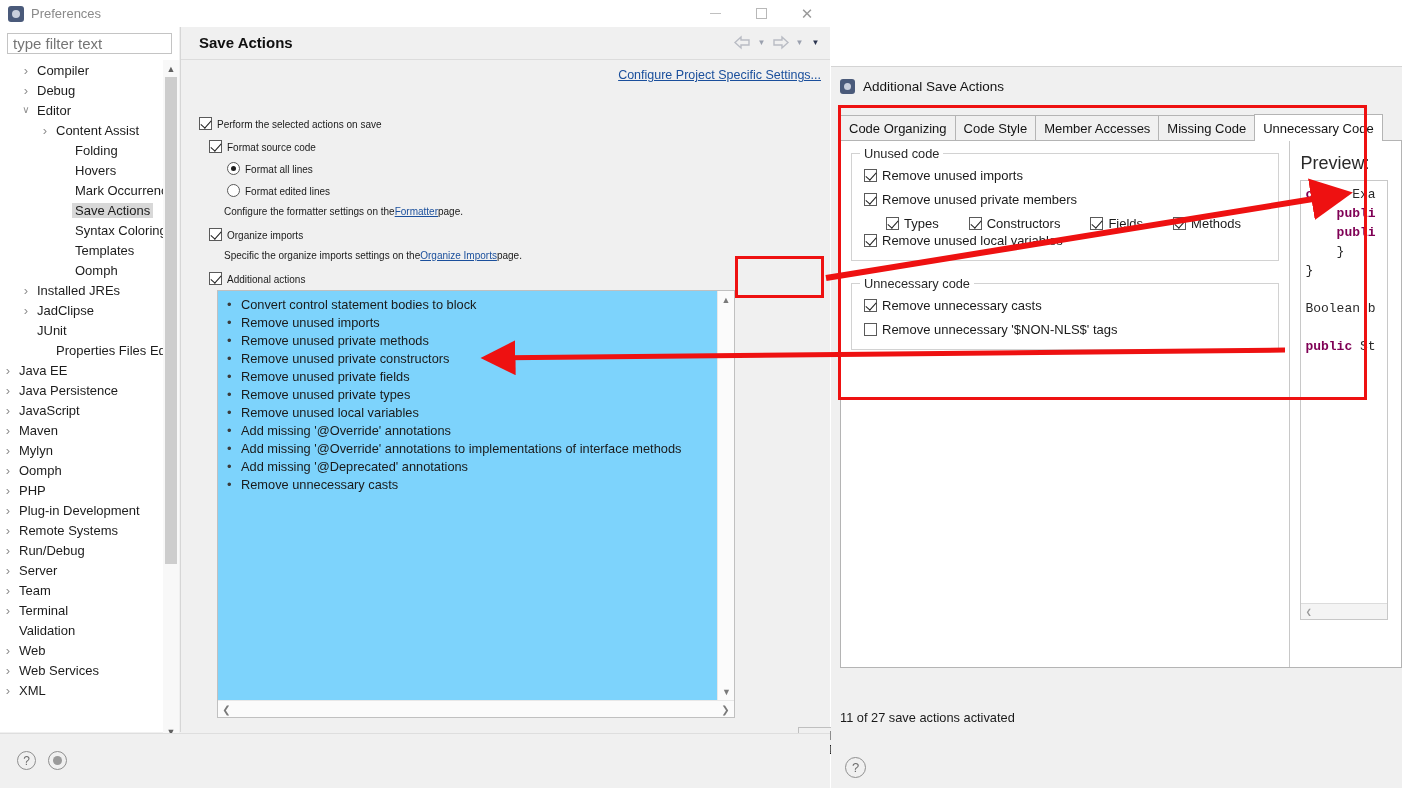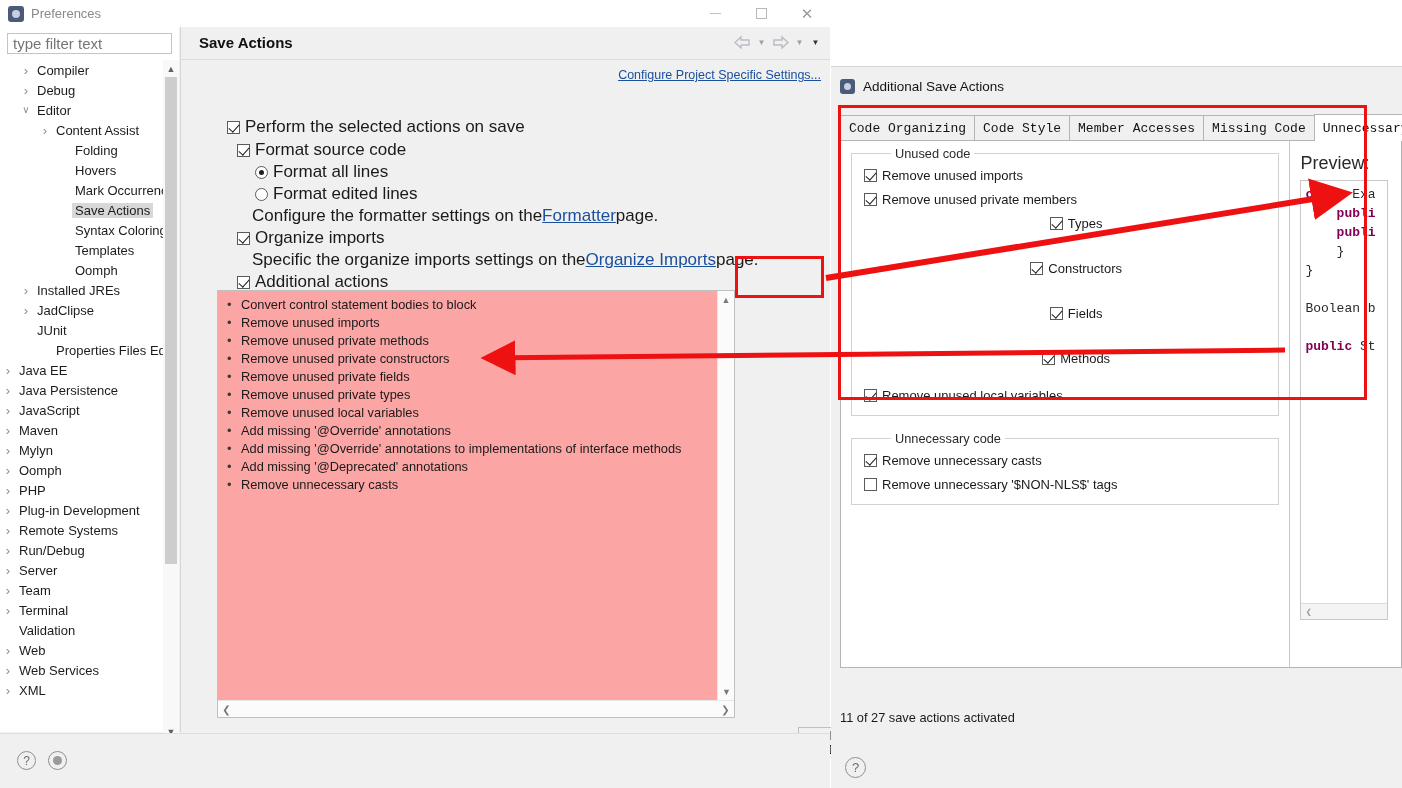--- a/index.html
+++ b/index.html
@@ -147,21 +147,21 @@
   .nav-caret.dark { color: #2b3550; }
 
   #configure-link {
     position: absolute; right: 9px; top: 41px;
     font-size: 12.5px; color: #1a4f9c;
     text-decoration: underline;
     cursor: pointer;
   }
 
   
-  .opt-row { position: absolute; display: flex; align-items: center; font-size: 17px; margin-left: 28px; }
+  .opt-row { position: absolute; display: flex; align-items: flex-end; font-size: 10px; }
   .cb {
     width: 13px; height: 13px; border: 1px solid #5a5a5a;
     background: #fff; position: relative; flex: none; margin-right: 5px;
   }
   .cb.checked::after {
     content: ""; position: absolute; left: 3px; top: 0px;
     width: 5px; height: 9px; border: solid #202020;
     border-width: 0 1.6px 1.6px 0;
     transform: rotate(42deg);
   }
@@ -173,21 +173,21 @@
   .rb.checked::after {
     content: ""; position: absolute; left: 3px; top: 3px;
     width: 5px; height: 5px; border-radius: 50%; background: #1e1e1e;
   }
   .inline-link { color: #1a4f9c; text-decoration: underline; cursor: pointer; }
 
   
   #actions-listbox {
     position: absolute; left: 36px; top: 263px;
     width: 518px; height: 428px;
-    background: #fca5a5; border: 1px solid #c0c0c0;
+    background: #7dd3fc; border: 1px solid #c0c0c0;
   }
   #actions-ul {
     position: absolute; left: 0; top: 5px; right: 17px; bottom: 18px;
     overflow: hidden; margin: 0; padding: 0; list-style: none;
   }
   #actions-ul li {
     height: 18px; line-height: 18px;
     font-size: 12.8px; color: #1a1a1a;
     padding-left: 23px; position: relative; white-space: nowrap;
   }
@@ -267,21 +267,21 @@
   #asa-icon::after {
     content: ""; position: absolute; left: 4px; top: 4px;
     width: 7px; height: 7px; border-radius: 50%; background: #c9cfdc;
   }
   #asa-title-text { font-size: 13.5px; color: #141414; }
 
   #asa-tabstrip {
     position: absolute; left: 9px; top: 48px;
     width: 562px; height: 26px;
     border-bottom: 1px solid #b4b4b4;
-    display: flex; align-items: flex-end; font-family: Liberation Mono, monospace;
+    display: flex; align-items: flex-end;
   }
   .asa-tab {
     height: 25px; line-height: 25px; padding: 0 8px;
     font-size: 13px; color: #141414;
     background: #f0f0f0;
     border: 1px solid #b4b4b4; border-bottom: none;
     margin-right: -1px; cursor: pointer; white-space: nowrap;
   }
   .asa-tab.active {
     background: #ffffff; height: 27px; line-height: 27px;
@@ -303,25 +303,25 @@
   }
 
   .group-box {
     border: 1px solid #d2d2d2;
     position: relative;
     padding: 14px 12px 12px 12px;
   }
   .group-legend {
     position: absolute; top: -8px; left: 8px;
     background: #ffffff; padding: 0 4px;
-    font-size: 12.8px; color: #2a2a2a; margin-left: 31px;
+    font-size: 12.8px; color: #2a2a2a;
   }
   .gb-row { display: flex; align-items: center; font-size: 13px; margin-bottom: 9px; }
   .gb-row:last-child { margin-bottom: 0; }
-  .gb-sub { display: flex; align-items: center; gap: 30px; padding-left: 22px; margin-bottom: 22px; flex-direction: column; }
+  .gb-sub { display: flex; align-items: center; gap: 30px; padding-left: 22px; margin-bottom: 2px; }
   .gb-sub .gb-item { display: flex; align-items: center; font-size: 13px; }
 
   #preview-label { font-size: 18px; color: #2a2a2a; margin-bottom: 6px; }
   #preview-box {
     position: relative; width: 88px; height: 440px;
     border: 1px solid #c8c8c8; background: #ffffff;
     overflow: hidden;
     font-family: Liberation Mono, monospace;
     font-size: 13px;
   }

